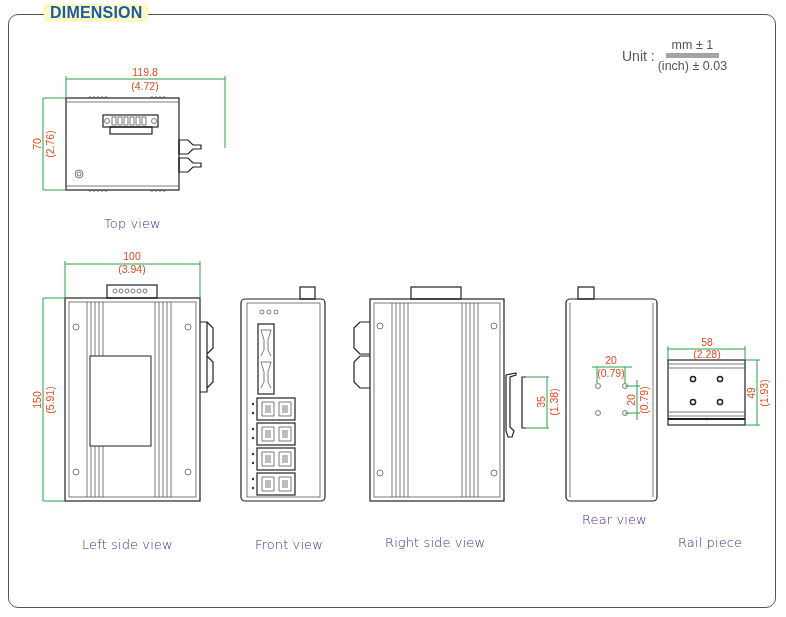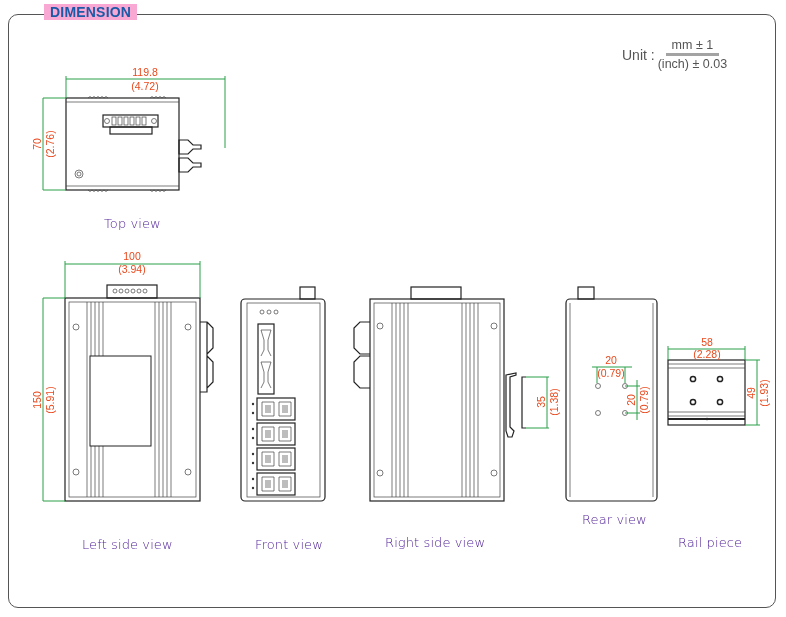--- a/index.html
+++ b/index.html
@@ -1,21 +1,21 @@
 <!DOCTYPE html>
 <html><head>
 <meta charset="utf-8">
 <style>
   html, body { margin:0; padding:0; background:#ffffff; }
   body { width:786px; height:617px; position:relative; overflow:hidden; font-family:"Liberation Sans", sans-serif; }
   .frame { position:absolute; left:8px; top:14px; width:768px; height:594px; border:1.3px solid #555; border-radius:10px; box-sizing:border-box; }
-  .title { position:absolute; left:44px; top:4px; background:#f9a8d4; padding:0 6px; color:#1a5aa6; font-weight:bold; font-size:14px; font-family:"Liberation Sans", sans-serif; letter-spacing:0.2px; }
+  .title { position:absolute; left:44px; top:4px; background:#fef9c3; padding:0 6px; color:#1a5aa6; font-weight:bold; font-size:16px; font-family:"Liberation Sans", sans-serif; letter-spacing:0.2px; }
   .unit { position:absolute; left:622px; top:38px; color:#555; font-size:14px; display:flex; align-items:center; gap:3px; }
   .frac { display:inline-flex; flex-direction:column; align-items:center; font-size:12.5px; }
-  .frac .num { border-bottom:3px solid #a3a3a3; padding:0 6px 1px; }
+  .frac .num { border-bottom:5px solid #a3a3a3; padding:0 6px 1px; }
   .frac .den { padding-top:1px; }
   .caption { position:absolute; color:#4c1d95; font-size:13px; font-family:"DejaVu Sans", sans-serif; font-weight:300; letter-spacing:0.1px; }
   svg { position:absolute; left:0; top:0; }
   .dim { fill:#e8491d; font-size:10.5px; font-family:"Liberation Sans", sans-serif; }
   .dl { stroke:#2aa04a; stroke-width:1; fill:none; }
   .ol { stroke:#222; fill:none; stroke-width:1.2; }
   .thin { stroke:#444; fill:none; stroke-width:0.7; }
 </style>
 </head>
 <body>

